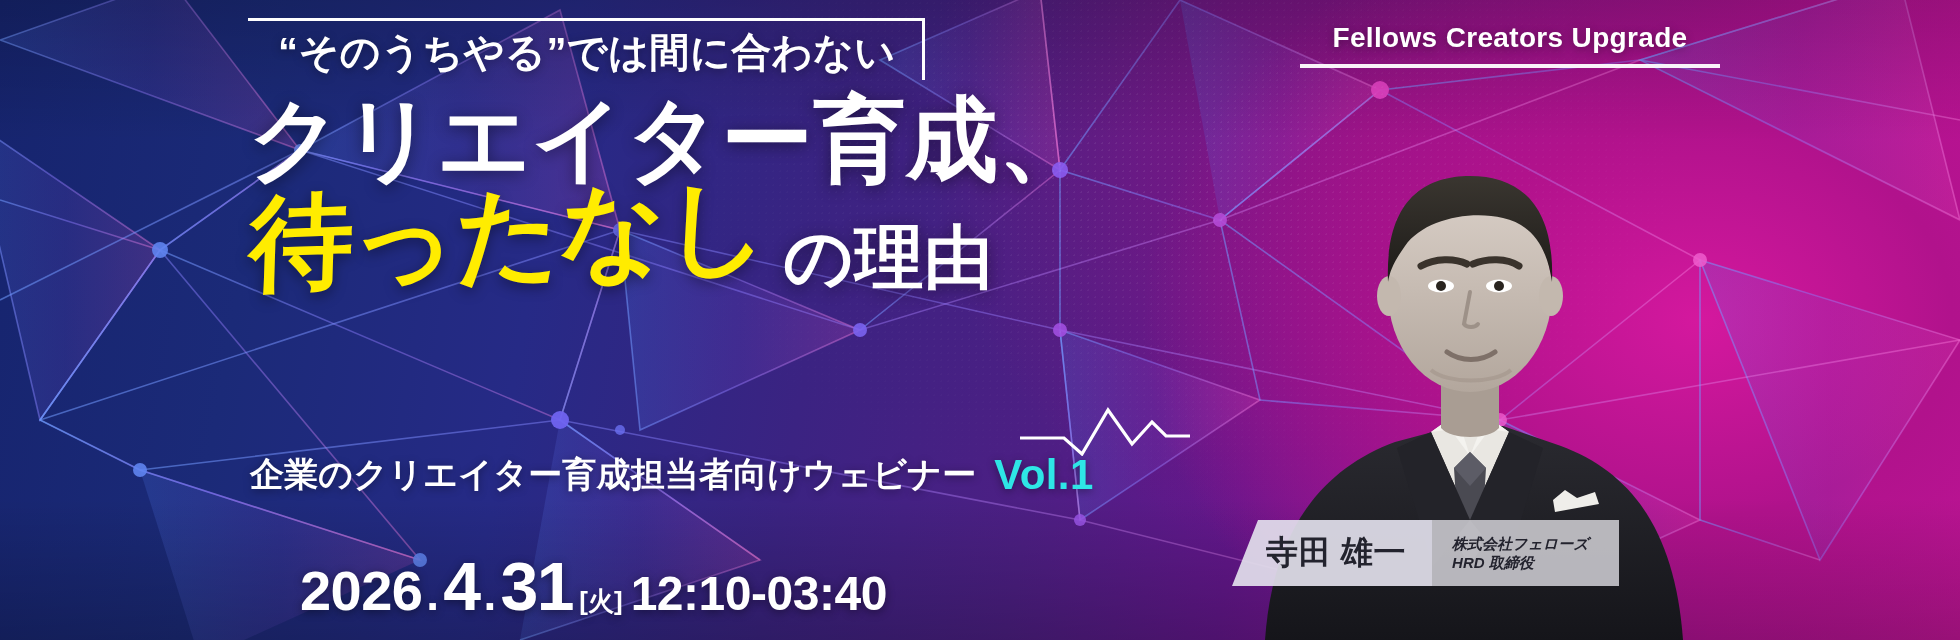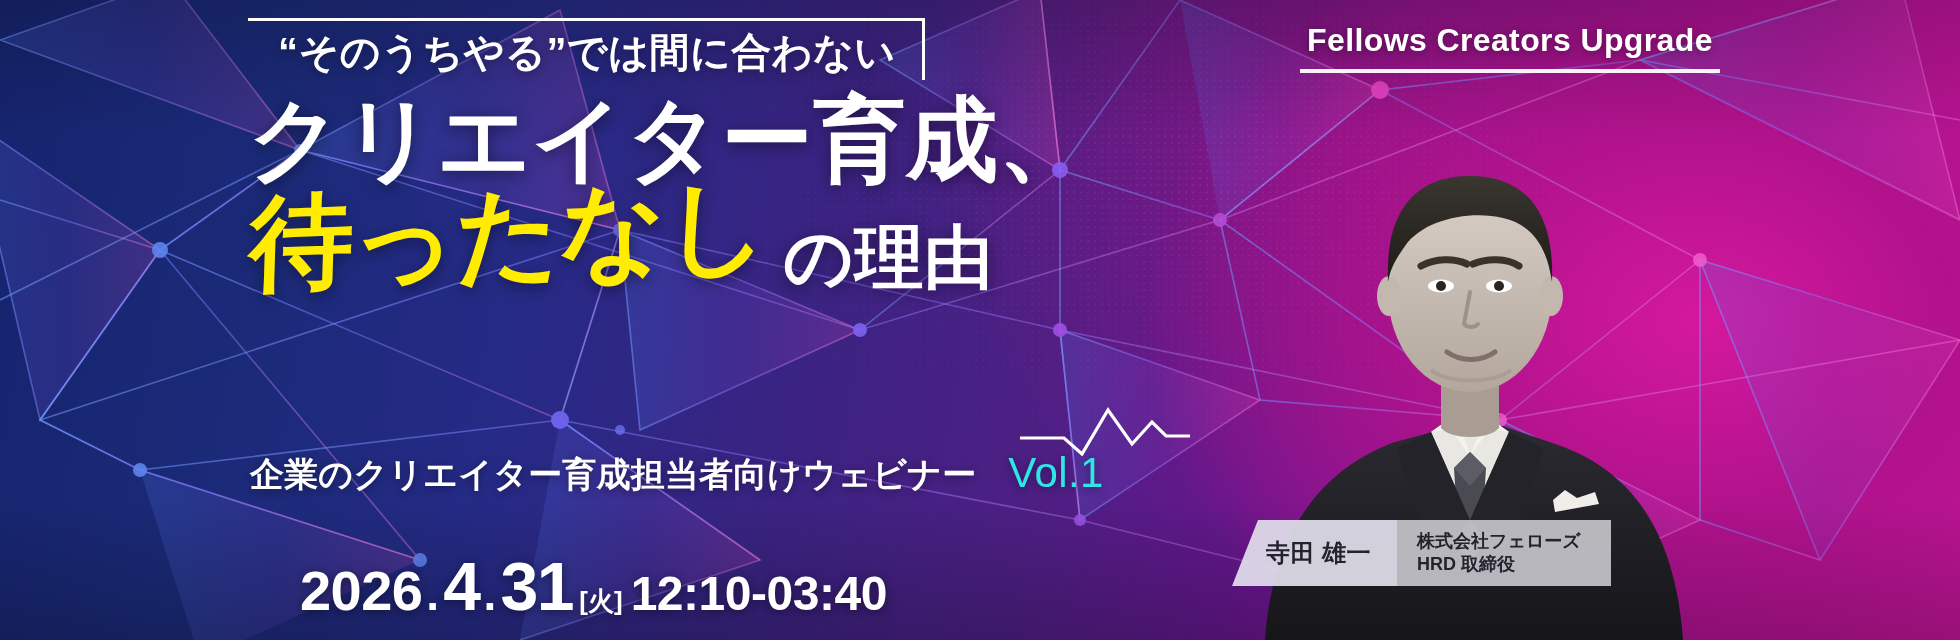--- a/index.html
+++ b/index.html
@@ -52,62 +52,62 @@
     letter-spacing:-.02em;
     transform:rotate(-2.2deg) skewX(-4deg);
     transform-origin:left bottom;
     display:inline-block;
     text-shadow:0 4px 14px rgba(0,0,0,.40);
   }
   .title-tail{font-size:69px;font-weight:900;color:#fff;line-height:1.04;padding-left:14px;}
 
   .zig{position:absolute;left:1020px;top:404px;width:170px;height:52px;}
 
-  .subline{position:absolute;left:250px;top:452px;display:flex;align-items:flex-start;gap:32px;}
+  .subline{position:absolute;left:250px;top:452px;display:flex;align-items:center;gap:18px;}
   .subline .sub-jp{
     font-size:34px;color:#ffffff;font-weight:700;letter-spacing:.005em;white-space:nowrap;
     text-shadow:0 2px 8px rgba(0,0,0,.4);
   }
   .subline .vol{
-    font-size:42px;color:#2ee6e6;font-weight:400;letter-spacing:.01em;line-height:.98;
+    font-size:42px;color:#2ee6e6;font-weight:700;letter-spacing:.01em;line-height:.98;
     text-shadow:0 2px 8px rgba(0,0,0,.4);
   }
 
   .datebar{position:absolute;left:300px;top:552px;display:flex;align-items:baseline;color:#fff;white-space:nowrap;
     text-shadow:0 2px 10px rgba(0,0,0,.45);}
   .d-year{font-size:56px;font-weight:900;letter-spacing:-.01em;}
   .d-dot{font-size:46px;font-weight:900;padding:0 4px;}
   .d-big{font-size:68px;font-weight:900;letter-spacing:-.02em;line-height:1;}
   .d-dow{font-size:26px;font-weight:700;padding:0 8px 0 6px;}
   .d-time{font-size:48px;font-weight:900;letter-spacing:-.01em;}
 
   
   .brandline{position:absolute;left:1300px;top:22px;width:420px;text-align:center;}
   .brandline .btxt{
-    font-size:32px;font-weight:900;color:#ffffff;letter-spacing:.012em;white-space:nowrap;
+    font-size:28px;font-weight:900;color:#ffffff;letter-spacing:.012em;white-space:nowrap;
     text-shadow:0 2px 8px rgba(0,0,0,.35);
   }
   .brandline .brule{margin-top:10px;height:4px;background:#ffffff;opacity:.95;}
 
   .portrait{position:absolute;left:1255px;top:96px;width:430px;height:544px;overflow:hidden;}
   .portrait svg{display:block;}
 
   .plate{position:absolute;left:1232px;top:520px;height:66px;display:flex;align-items:stretch;}
   .plate .pname{
     background:rgba(226,224,236,.92);color:#23232e;
     display:flex;align-items:center;justify-content:center;
-    padding:0 26px 0 34px;font-size:24px;font-weight:700;letter-spacing:.02em;white-space:nowrap;
+    padding:0 26px 0 34px;font-size:32px;font-weight:700;letter-spacing:.02em;white-space:nowrap;
     clip-path:polygon(26px 0,100% 0,100% 100%,0 100%);
   }
   .plate .porg{
     background:rgba(201,200,205,.90);color:#23232e;
     display:flex;flex-direction:column;justify-content:center;
     padding:0 30px 0 20px;white-space:nowrap;
   }
-  .plate .porg span{font-size:18px;font-weight:700;line-height:1.3;}
+  .plate .porg span{font-size:15px;font-weight:700;line-height:1.3;font-style:italic;}
 </style>
 </head>
 <body>
 
 <div class="banner">
 
   <svg class="bg-svg" viewBox="0 0 1960 640" preserveAspectRatio="none">
     <defs>
       <linearGradient id="bl" x1="0" y1="0" x2="1" y2="0">
         <stop offset="0" stop-color="#6f9bff" stop-opacity=".55"></stop>

